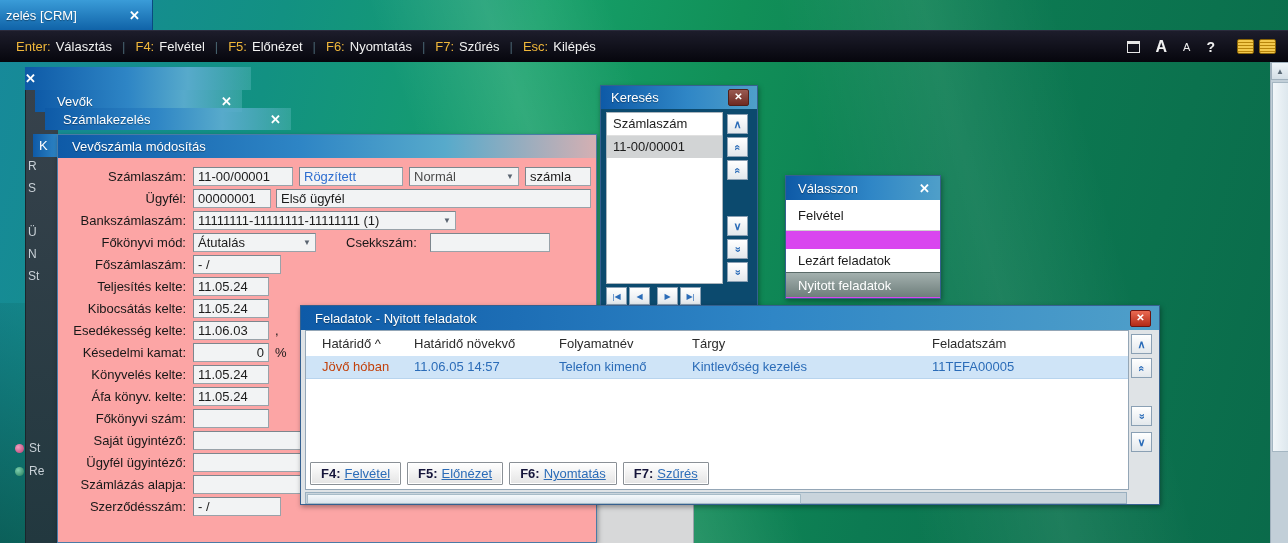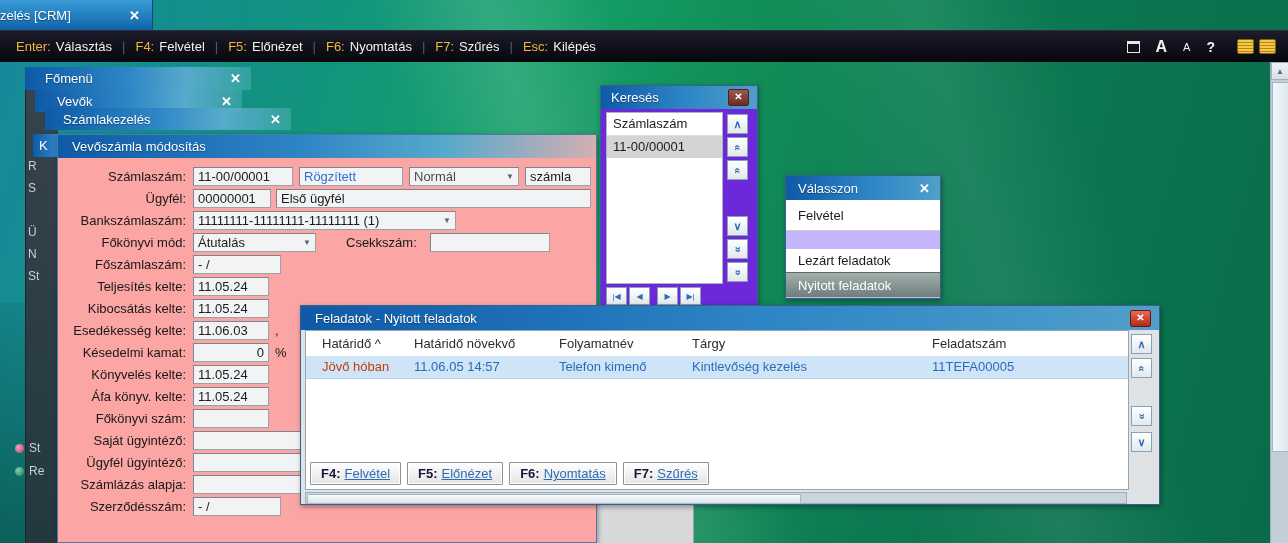--- a/index.html
+++ b/index.html
@@ -11,21 +11,21 @@
   .streak{position:absolute;pointer-events:none}
   .s1{left:250px;top:0;width:700px;height:543px;
     background:linear-gradient(70deg,transparent 35%,rgba(255,255,255,.12) 48%,transparent 62%)}
   .s2{left:700px;top:0;width:588px;height:543px;
     background:linear-gradient(75deg,transparent 30%,rgba(255,255,255,.08) 50%,transparent 68%)}
   .dark-corner{position:absolute;left:0;bottom:0;width:420px;height:240px;
     background:linear-gradient(25deg,rgba(0,40,25,.45),transparent 70%)}
   
   .task-tab{position:absolute;left:0;top:0;width:152px;height:30px;display:flex;align-items:center;
     background:linear-gradient(180deg,#3a9cd8,#1063a8);border-right:1px solid #0a4a80;color:#fff}
-  .task-tab .t{flex:1;padding-left:0;white-space:nowrap;overflow:hidden;text-shadow:0 1px 1px rgba(0,0,0,.4)}
+  .task-tab .t{flex:1;padding-left:6px;white-space:nowrap;overflow:hidden;text-shadow:0 1px 1px rgba(0,0,0,.4)}
   .task-tab .x{margin-right:12px;font-weight:bold;font-size:13px}
   
   .toolbar{position:absolute;left:0;top:30px;width:1288px;height:32px;box-sizing:border-box;
     background:linear-gradient(#1d1d2b,#06060d);border-top:1px solid #2b2b3c;
     display:flex;align-items:center;padding-left:16px;color:#eee}
   .tb-item{display:flex;gap:5px;margin-right:10px;white-space:nowrap;cursor:default}
   .tb-key{color:#f0b73a}
   .tb-lab{color:#f2f2f2}
   .tb-sep{color:#47626f;margin-right:10px}
   .tb-right{margin-left:auto;display:flex;align-items:center;gap:16px;margin-right:12px;color:#f0f0f0}
@@ -81,26 +81,26 @@
   .sbtn{position:absolute;width:21px;height:20px;background:linear-gradient(#ffffff,#e3e8ec);
     border:1px solid #8aa0b4;color:#2b6cb8;font-weight:bold;font-size:11px;
     display:flex;align-items:center;justify-content:center;box-sizing:border-box}
   .sbtn span{display:inline-block;line-height:1}
   .rot-up{transform:rotate(90deg)}
   .rot-down{transform:rotate(-90deg)}
   .navbtn{position:absolute;width:21px;height:18px;background:linear-gradient(#ffffff,#e3e8ec);
     border:1px solid #8aa0b4;color:#2b6cb8;font-size:8px;display:flex;align-items:center;
     justify-content:center;box-sizing:border-box}
   
-  .ker-win{left:600px;top:85px;width:158px;height:226px;background:#6d28d9;border:1px solid #35608f}
+  .ker-win{left:600px;top:85px;width:158px;height:226px;background:#0c4a6e;border:1px solid #35608f}
   .ker-list{position:absolute;left:5px;top:26px;width:115px;height:170px;background:#fff;border:1px solid #aab4bc}
   .ker-head{height:22px;line-height:22px;padding-left:6px;color:#222;border-bottom:1px solid #e0e0e0;white-space:nowrap}
   .ker-row{height:22px;line-height:22px;padding-left:6px;background:#d2d4d5;color:#1b1b1b;white-space:nowrap}
   
-  .val-win{left:785px;top:175px;width:156px;height:124px;background:#c4b5fd;border:1px solid #35608f}
+  .val-win{left:785px;top:175px;width:156px;height:124px;background:#d946ef;border:1px solid #35608f}
   .val-tb{left:0;top:0;width:100%;height:24px}
   .val-item{position:absolute;left:0;width:100%;box-sizing:border-box;display:flex;align-items:center;
     padding-left:12px;background:#fff;color:#1b1b1b}
   .val-item.sel{background:linear-gradient(#a3b0ae,#6e7e7b);color:#fff;border-top:1px solid #5a6a68}
   
   .fel-win{left:300px;top:305px;width:860px;height:200px;background:#dfe3e6;border:1px solid #35608f}
   .fel-tb{left:0;top:0;width:100%;height:24px}
   .fel-content{position:absolute;left:4px;top:24px;width:824px;height:160px;background:#fff;border:1px solid #94a6b6;box-sizing:border-box}
   .fel-header{position:absolute;left:0;top:0;width:100%;height:25px;border-bottom:2px solid #f9a8d4}
   .fl-hcell{position:absolute;top:0;height:25px;line-height:25px;color:#2c2c2c;white-space:nowrap}
@@ -138,21 +138,20 @@
   <span class="frag-lab" style="left:28px;top:181px">S</span>
   <span class="frag-lab" style="left:28px;top:225px">Ü</span>
   <span class="frag-lab" style="left:28px;top:247px">N</span>
   <span class="frag-lab" style="left:28px;top:269px">St</span>
   <span class="dot pink" style="left:15px;top:444px"></span>
   <span class="frag-lab" style="left:29px;top:441px">St</span>
   <span class="dot teal" style="left:15px;top:467px"></span>
   <span class="frag-lab" style="left:29px;top:464px">Re</span>
 
   <div class="titlebar tb-grad" style="left:25px;top:67px;width:226px;height:23px">
-    <span class="wt" style="padding-left:20px">Főmenü</span>
     <span class="wx">✕</span>
   </div>
   <div class="titlebar tb-grad" style="left:35px;top:90px;width:207px;height:22px">
     <span class="wt" style="padding-left:22px">Vevők</span>
     <span class="wx">✕</span>
   </div>
   <div class="titlebar tb-grad" style="left:45px;top:108px;width:246px;height:22px">
     <span class="wt" style="padding-left:18px">Számlakezelés</span>
     <span class="wx">✕</span>
   </div>

